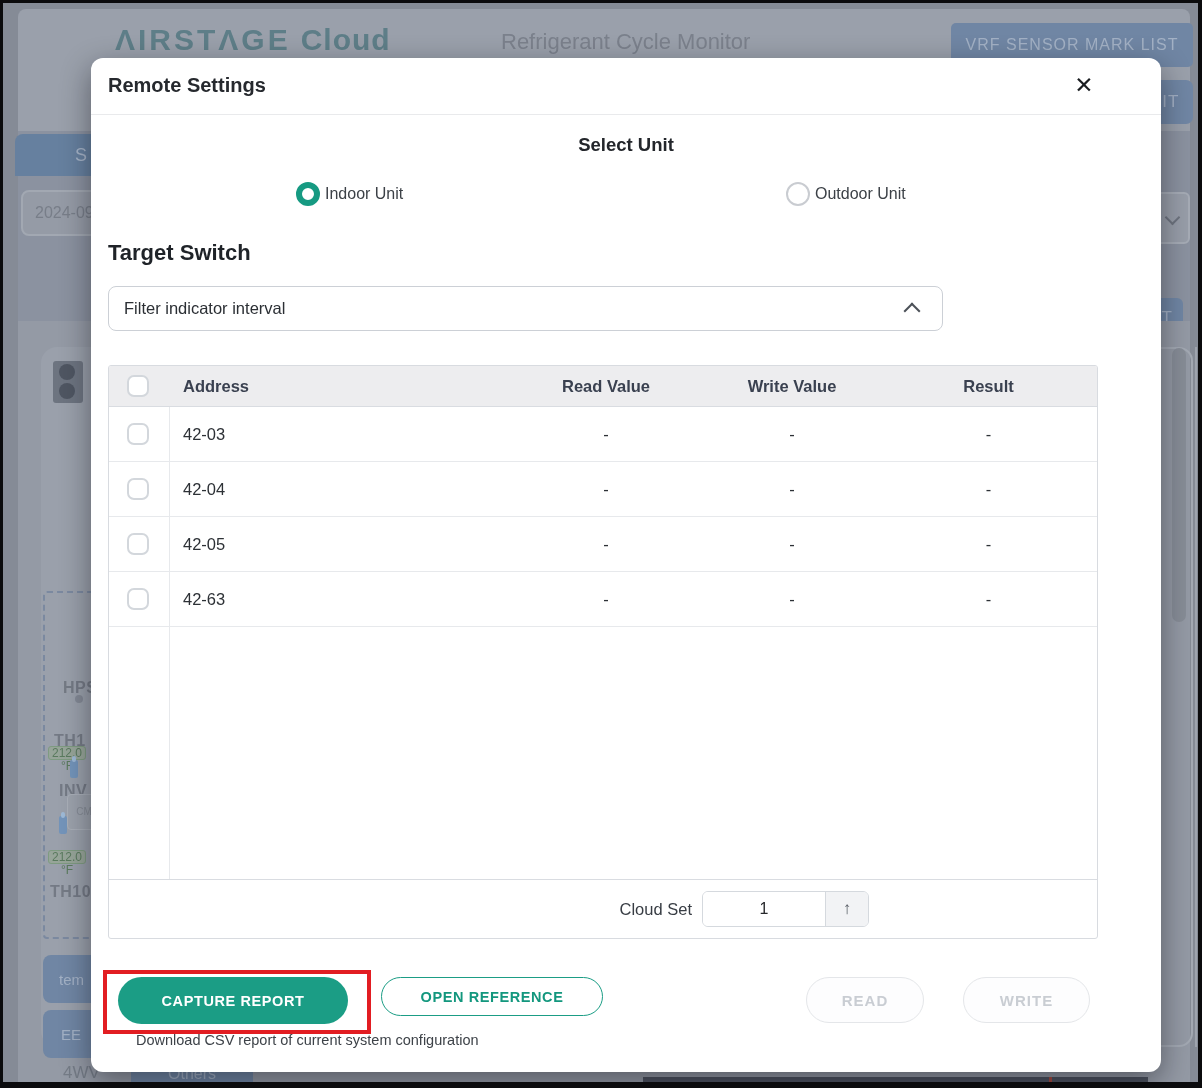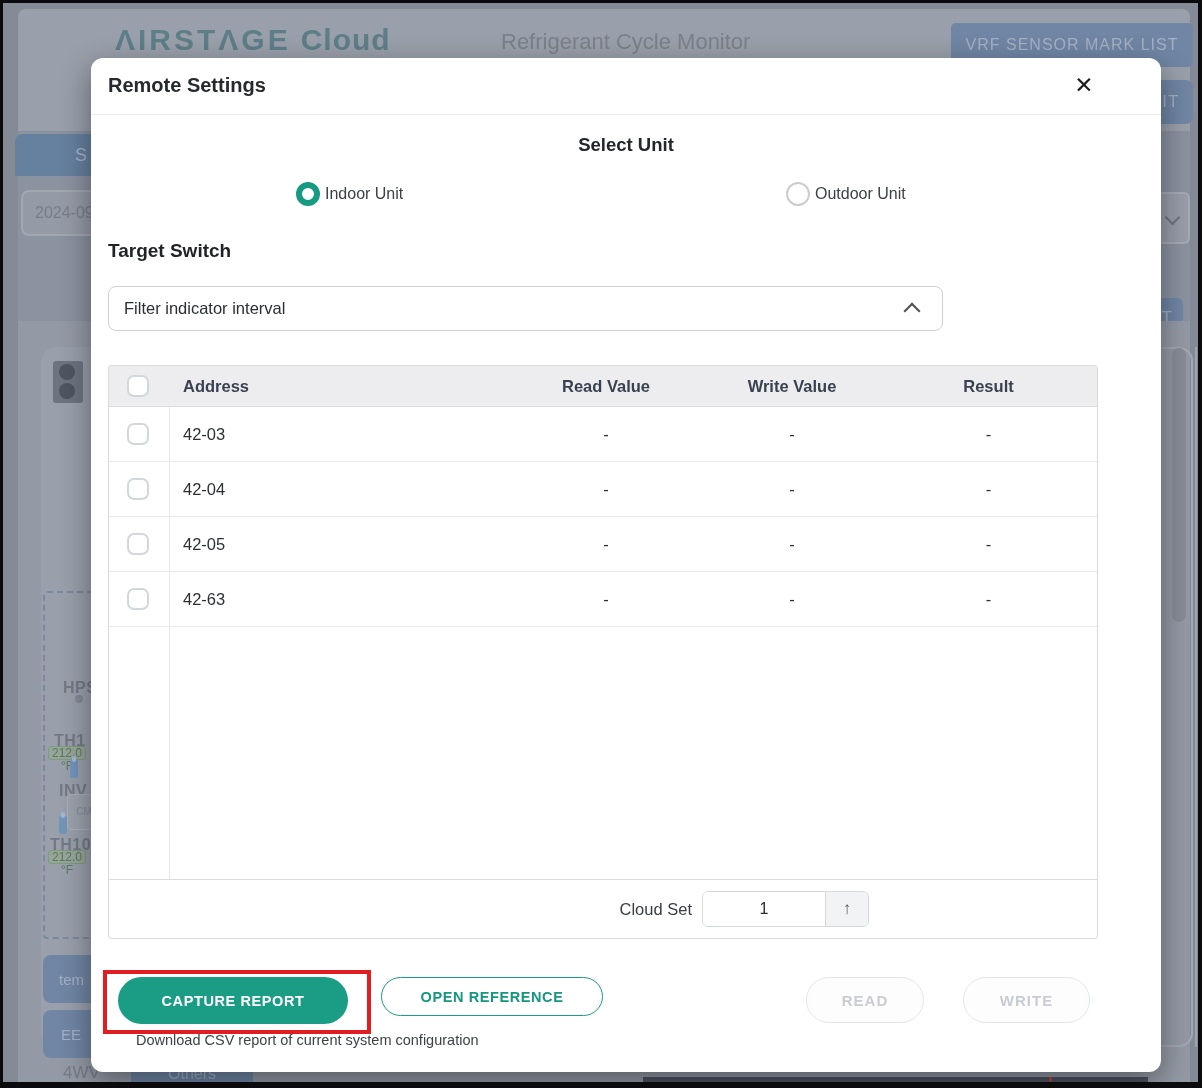--- a/index.html
+++ b/index.html
@@ -54,21 +54,21 @@
   .modal{left:88px;top:55px;width:1026px;height:1014px;background:#fff;border-radius:12px;
     box-shadow:0 10px 30px rgba(10,12,18,.45);z-index:10;padding-left:44px;}
   .m-title{left:17px;top:16px;font-size:20px;font-weight:bold;color:#26292e;}
   .m-close{left:978px;top:12px;width:30px;height:30px;font-size:23px;color:#1a1d21;display:flex;align-items:center;justify-content:center;cursor:pointer;}
   .m-div{left:0;top:56px;width:100%;height:1px;background:#e9eaec;}
   .m-selhead{left:0;top:76px;width:100%;text-align:center;font-size:18.5px;font-weight:bold;color:#23262b;}
   .radio{width:24px;height:24px;border-radius:50%;background:#fff;box-sizing:border-box;}
   .radio.on{border:6px solid #169a82;}
   .radio.off{border:2px solid #c9ccd1;}
   .rlabel{font-size:16px;color:#3c4147;}
-  .m-tshead{left:17px;top:182px;font-size:19px;font-weight:bold;color:#1f2328;}
+  .m-tshead{left:17px;top:182px;font-size:22px;font-weight:bold;color:#1f2328;}
   .m-dd{left:17px;top:228px;width:835px;height:45px;border:1px solid #ccd0d6;border-radius:8px;box-sizing:border-box;
     display:flex;align-items:center;padding-left:15px;font-size:16.5px;color:#2b2f34;cursor:pointer;}
   .chev-up{position:absolute;right:24px;top:18px;width:10px;height:10px;border-left:2px solid #4c5158;border-top:2px solid #4c5158;transform:rotate(45deg);}
   .m-table{left:17px;top:307px;width:990px;height:574px;border:1px solid #d8dbe0;border-radius:3px;box-sizing:border-box;
     display:flex;flex-direction:column;overflow:hidden;background:#fff;}
   .trow,.thead{display:grid;grid-template-columns:60px 337px 200px 172px 221px;align-items:center;}
   .thead{height:40px;background:#ededef;border-bottom:1px solid #d9dce1;font-weight:bold;font-size:16.5px;color:#3a4150;flex:0 0 auto;}
   .tbody{flex:1 1 auto;position:relative;}
   .tbody .vrail{position:absolute;left:60px;top:0;bottom:0;width:1px;background:#e7e9ec;}
   .trow{height:54px;border-bottom:1px solid #e7e9ec;font-size:16.5px;color:#2d3136;}
@@ -117,21 +117,21 @@
   <div class="abs ou-icon"></div>
   <div class="abs bg-dash"></div>
   <div class="abs dlabel" style="left:60px;top:676px;">HPS</div>
   <div class="abs hps-dot"></div>
   <div class="abs dlabel" style="left:51px;top:729px;">TH1</div>
   <div class="abs badge" style="left:45px;top:743px;">212.0 °F</div>
   <div class="abs thermo" style="left:67px;top:757px;"></div>
   <div class="abs dlabel" style="left:56px;top:779px;">INV</div>
   <div class="abs cm-box">CM</div>
   <div class="abs thermo" style="left:56px;top:813px;"></div>
-  <div class="abs dlabel" style="left:47px;top:833px;">TH10</div>
+  <div class="abs dlabel" style="left:47px;top:880px;">TH10</div>
   <div class="abs badge" style="left:45px;top:847px;">212.0 °F</div>
 
   <div class="abs bg-btn bg-tem">tem</div>
   <div class="abs bg-btn bg-ee">EE</div>
   <div class="abs bg-4wv">4WV</div>
   <div class="abs bg-btn bg-others">Others</div>
 
   <div class="abs bg-rcard"></div>
   <div class="abs bg-vline"></div>
   <div class="abs bg-thumb"></div>

